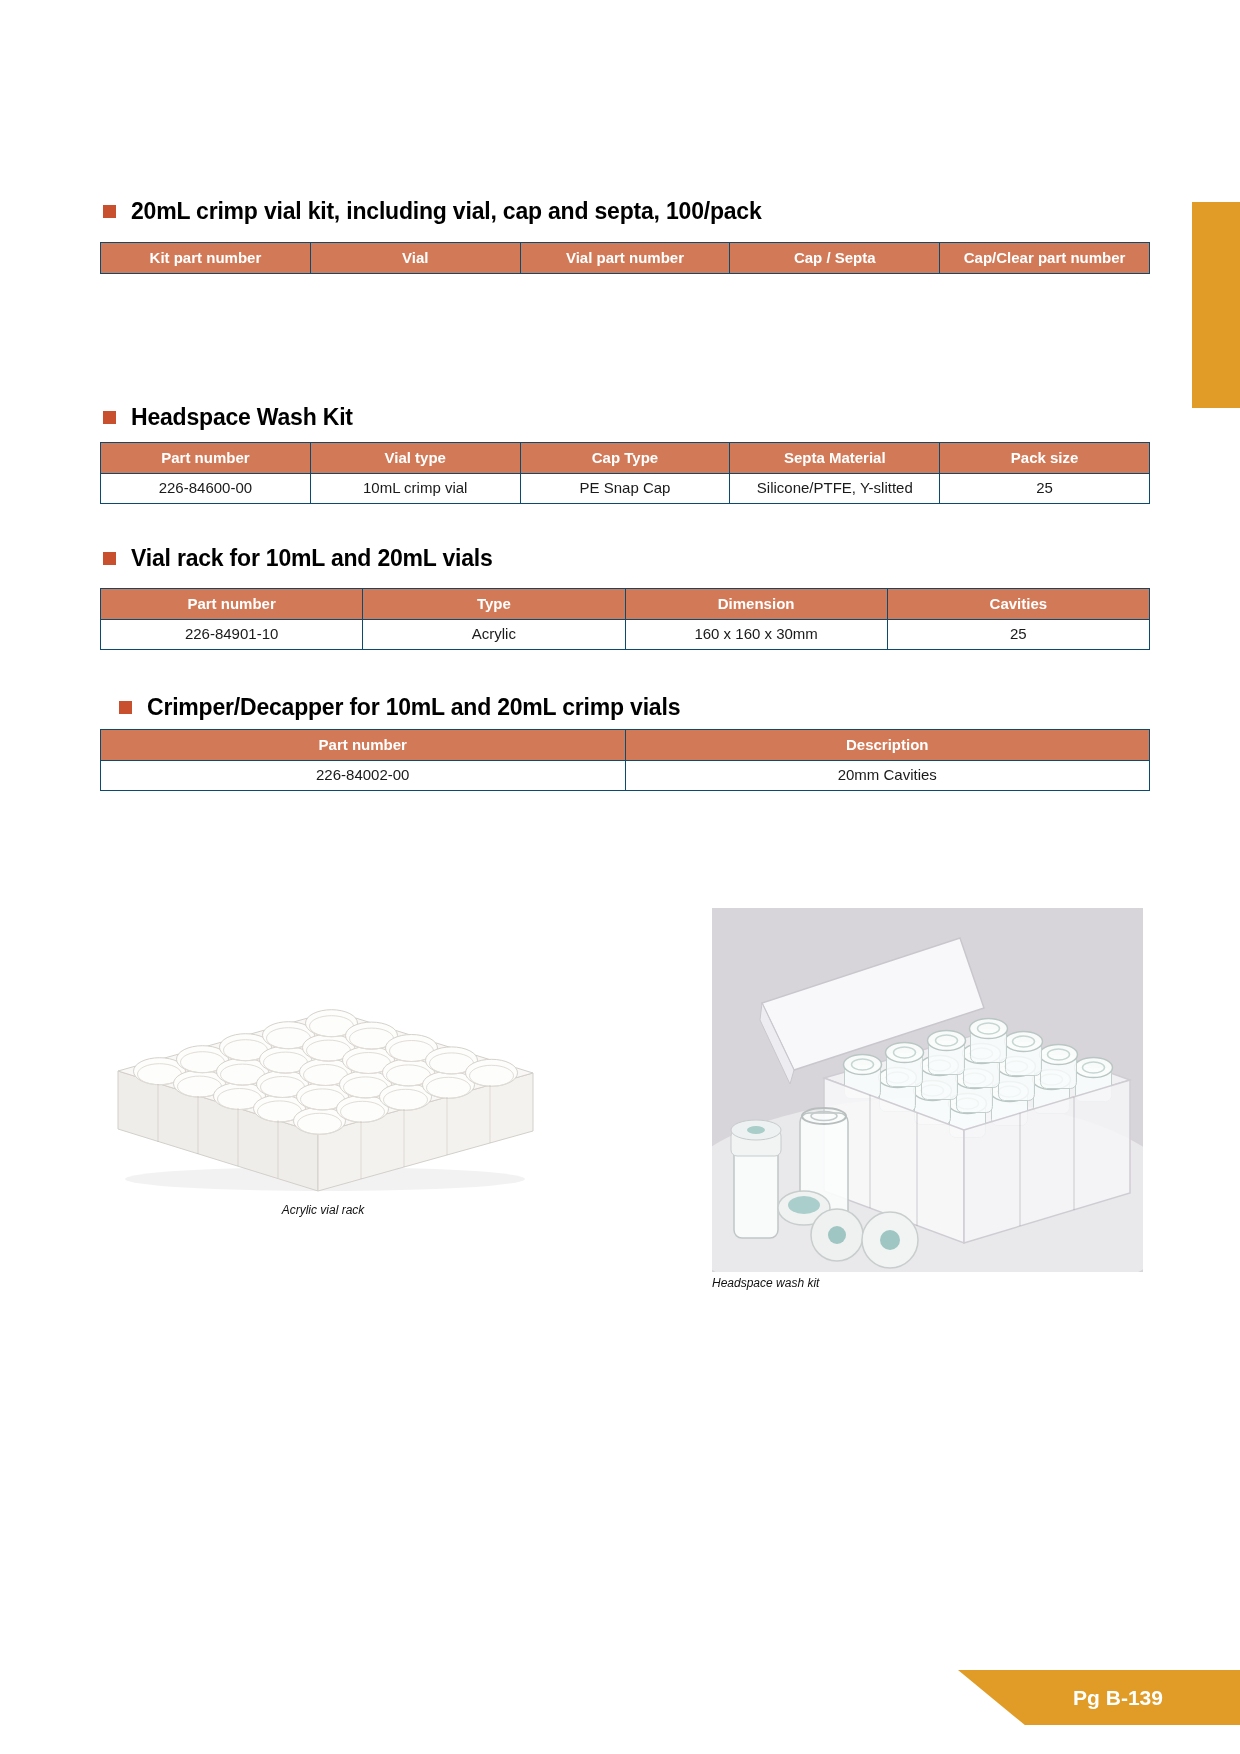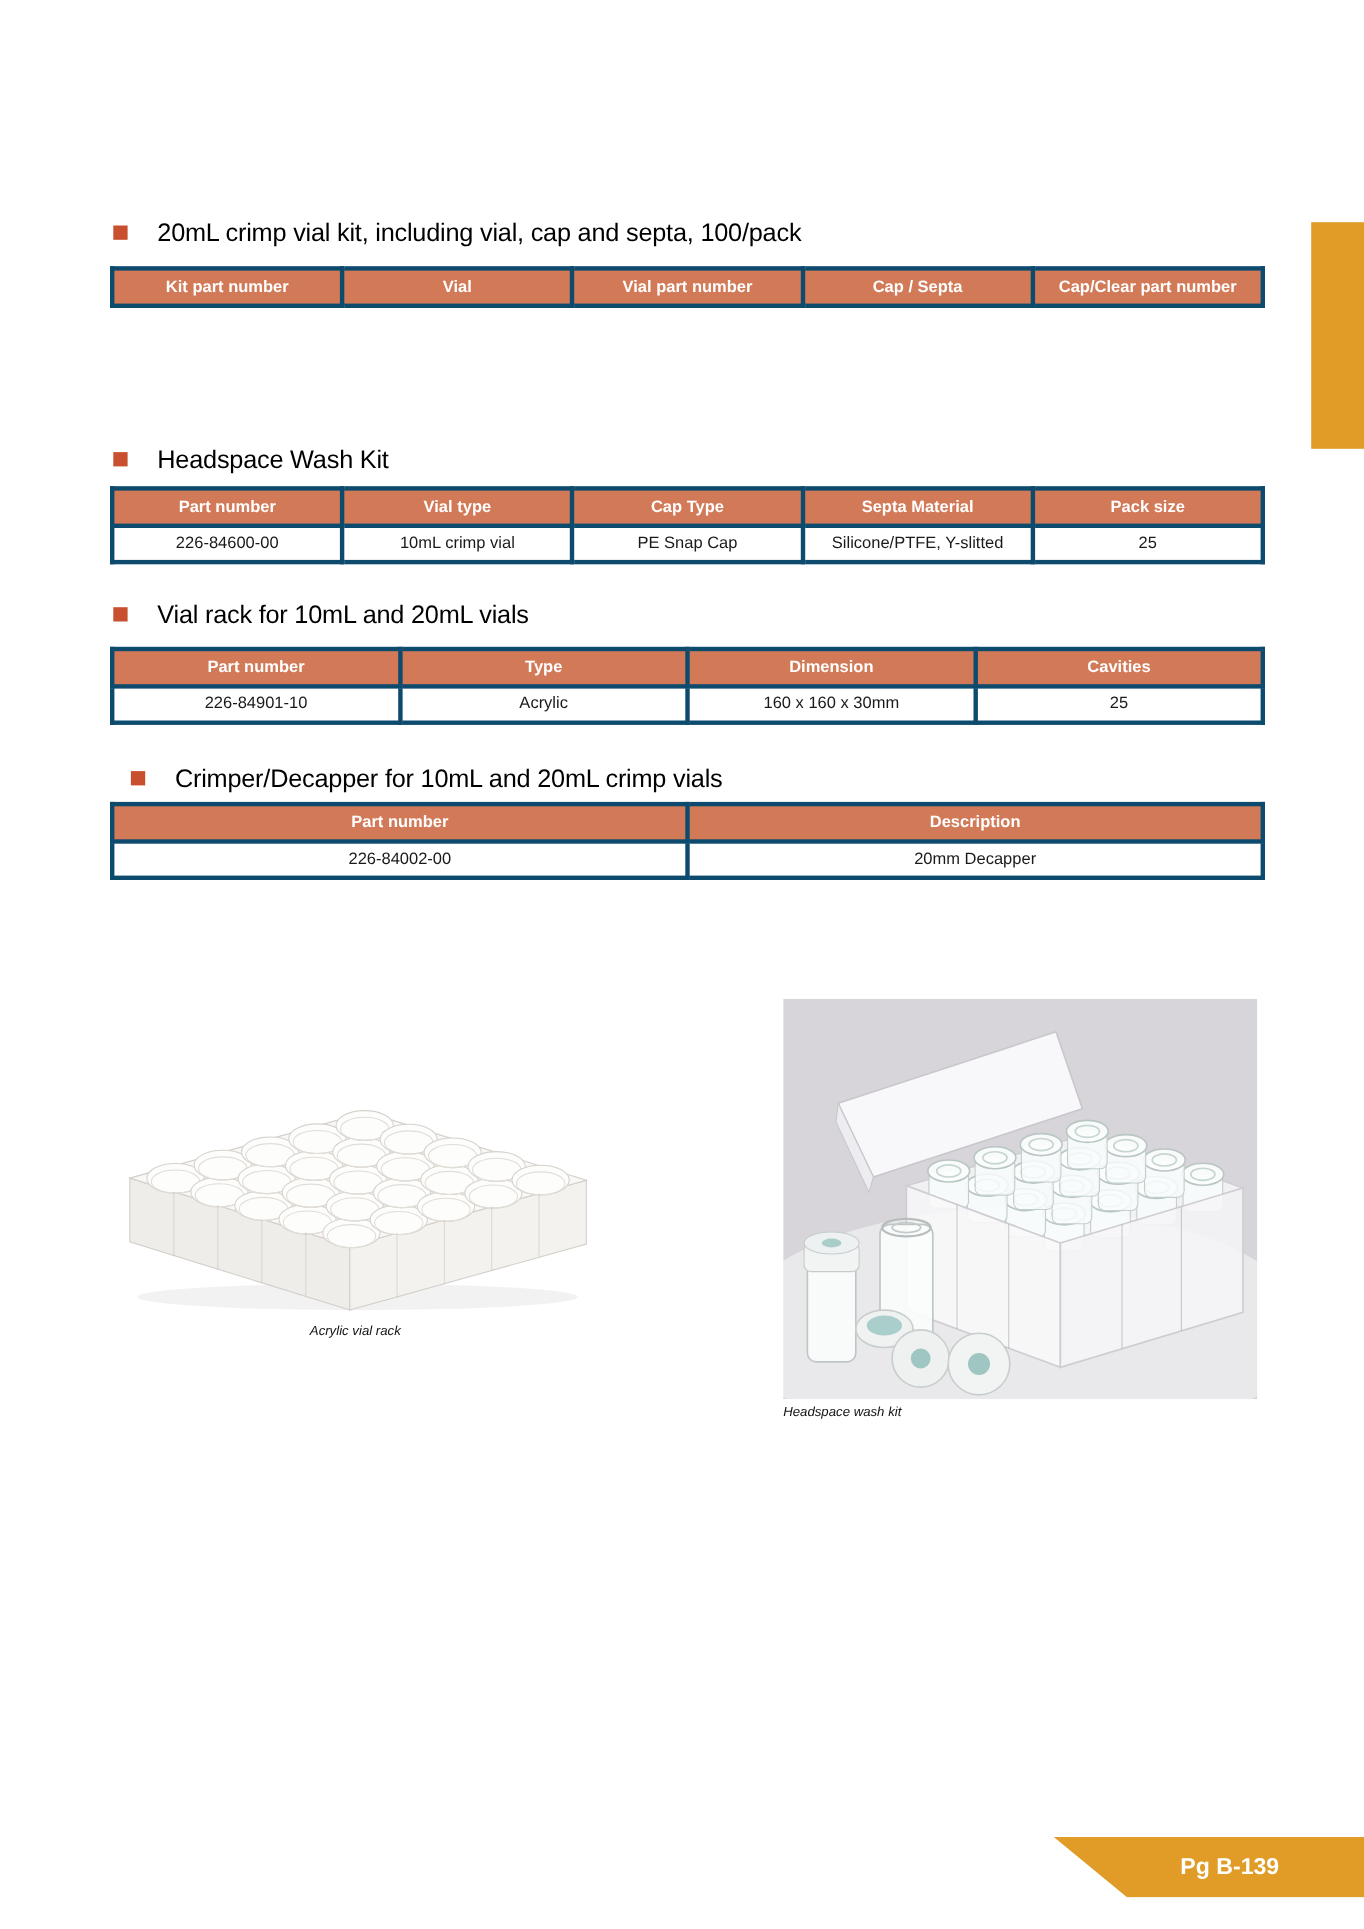--- a/index.html
+++ b/index.html
@@ -14,36 +14,35 @@
   
   .side-tab{
     position:absolute; right:0; top:202px;
     width:48px; height:206px;
     background:#E09C26;
   }
   
   .sec-title{
     position:absolute; left:103px; width:1000px;
     display:flex; align-items:center;
-    font-size:23px; font-weight:normal; letter-spacing:-0.2px;
+    font-size:23px; font-weight:bold; letter-spacing:-0.2px;
     color:#000;
-    gap:12px;
   }
   .bullet{
     width:13px; height:13px; background:#C8502E;
     margin-right:15px; flex:0 0 auto;
   }
   
   table.tbl{
     position:absolute; left:100px; width:1050px;
     border-collapse:collapse; table-layout:fixed;
     font-size:15px;
   }
   table.tbl th, table.tbl td{
-    border:4px solid #0c4a6e;
+    border:1px solid #0c4a6e;
     text-align:center; vertical-align:middle;
     padding:2px 6px;
     white-space:pre-line;
     line-height:1.25;
   }
   table.tbl th{
     background:#D27A58; color:#ffffff; font-weight:bold;
     height:26px; padding:2px 4px;
   }
   table.tbl td{ height:25px; background:#ffffff; }
@@ -173,21 +172,21 @@
       </colgroup>
     <thead>
       <tr>
         <th>Part number</th>
         <th>Description</th>
       </tr>
     </thead>
     <tbody>
       <tr>
         <td>226-84002-00</td>
-        <td>20mm Decapper</td>
+        <td>20mm Cavities</td>
       </tr>
     </tbody>
   </table>
 
   <div class="fig" style="left:103px; top:993px; width:440px; height:200px;">
     <svg width="440" height="200" viewBox="0 0 440 200">
       <ellipse cx="222" cy="186" rx="200" ry="12" fill="rgba(0,0,0,0.05)"></ellipse>
 
       <polygon points="15,78 215,140 215,198 15,136" fill="#efedea" stroke="#d3cfca" stroke-width="1"></polygon>
       <polygon points="215,140 430,80 430,138 215,198" fill="#f4f2ef" stroke="#d3cfca" stroke-width="1"></polygon>

